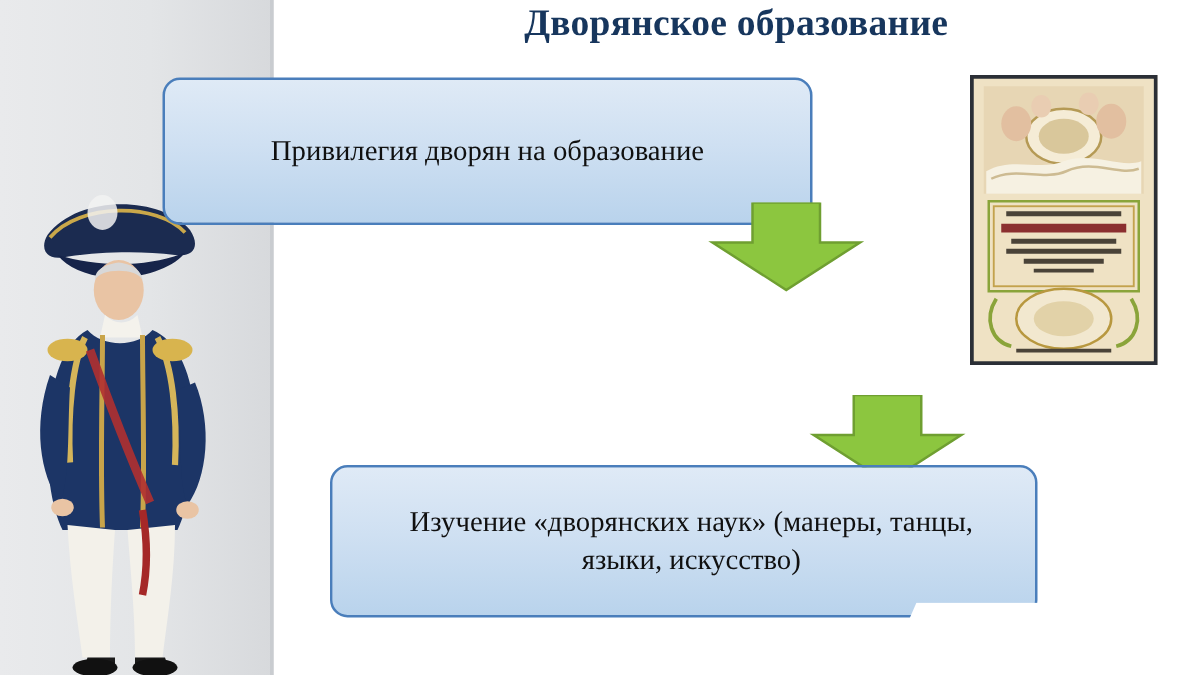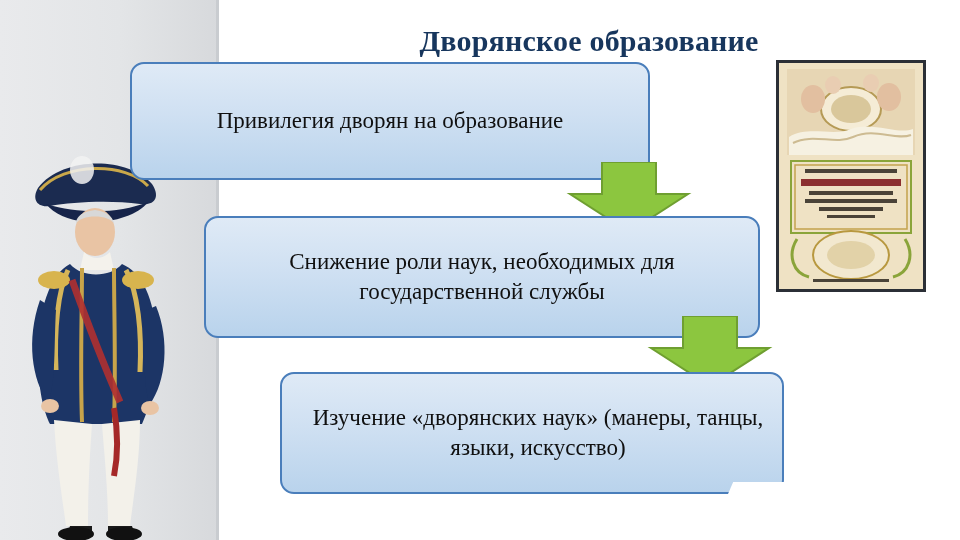--- a/index.html
+++ b/index.html
@@ -34,21 +34,21 @@
     left: 216px;
     top: 0;
     width: 3px;
     height: 540px;
     background: #c9ccd0;
   }
   
   .title {
     position: absolute;
     left: 218px;
-    top: 24px;
+    top: 2px;
     width: 742px;
     text-align: center;
     font-size: 30px;
     font-weight: bold;
     color: #17365d;
     letter-spacing: 0.2px;
     white-space: nowrap;
   }
   
   .box {
@@ -62,21 +62,21 @@
     justify-content: center;
     text-align: center;
     color: #101010;
     font-size: 23px;
     line-height: 1.32;
     padding: 4px 16px;
     margin-left: 12px;
   }
   #box1 { left: 118px; top: 62px;  width: 520px; height: 118px; }
   #box2 { left: 192px; top: 216px; width: 556px; height: 122px; }
-  #box3 { left: 268px; top: 372px; width: 504px; height: 122px; padding-left: 28px; }
+  #box3 { left: 252px; top: 372px; width: 566px; height: 122px; padding-left: 28px; }
 
   
   .arrow {
     position: absolute;
   }
   .arrow svg { display: block; }
 
   
   .portrait {
     position: absolute;
@@ -201,23 +201,20 @@
   <div class="box" id="box1">
     <span>Привилегия дворян на образование</span>
   </div>
 
   <div class="arrow" style="left:564px; top:162px;">
     <svg width="130" height="72" viewBox="0 0 130 72" xmlns="http://www.w3.org/2000/svg">
       <polygon points="38,0 92,0 92,32 124,32 65,70 6,32 38,32" fill="#8cc63f" stroke="#6f9f31" stroke-width="2"></polygon>
     </svg>
   </div>
 
-  <div class="box" id="box2">
-    <span>Снижение роли наук, необходимых для государственной службы</span>
-  </div>
 
   <div class="arrow" style="left:645px; top:316px;">
     <svg width="130" height="72" viewBox="0 0 130 72" xmlns="http://www.w3.org/2000/svg">
       <polygon points="38,0 92,0 92,32 124,32 65,70 6,32 38,32" fill="#8cc63f" stroke="#6f9f31" stroke-width="2"></polygon>
     </svg>
   </div>
 
   <div class="box" id="box3">
     <span>Изучение «дворянских наук» (манеры, танцы, языки, искусство)</span>
   </div>

